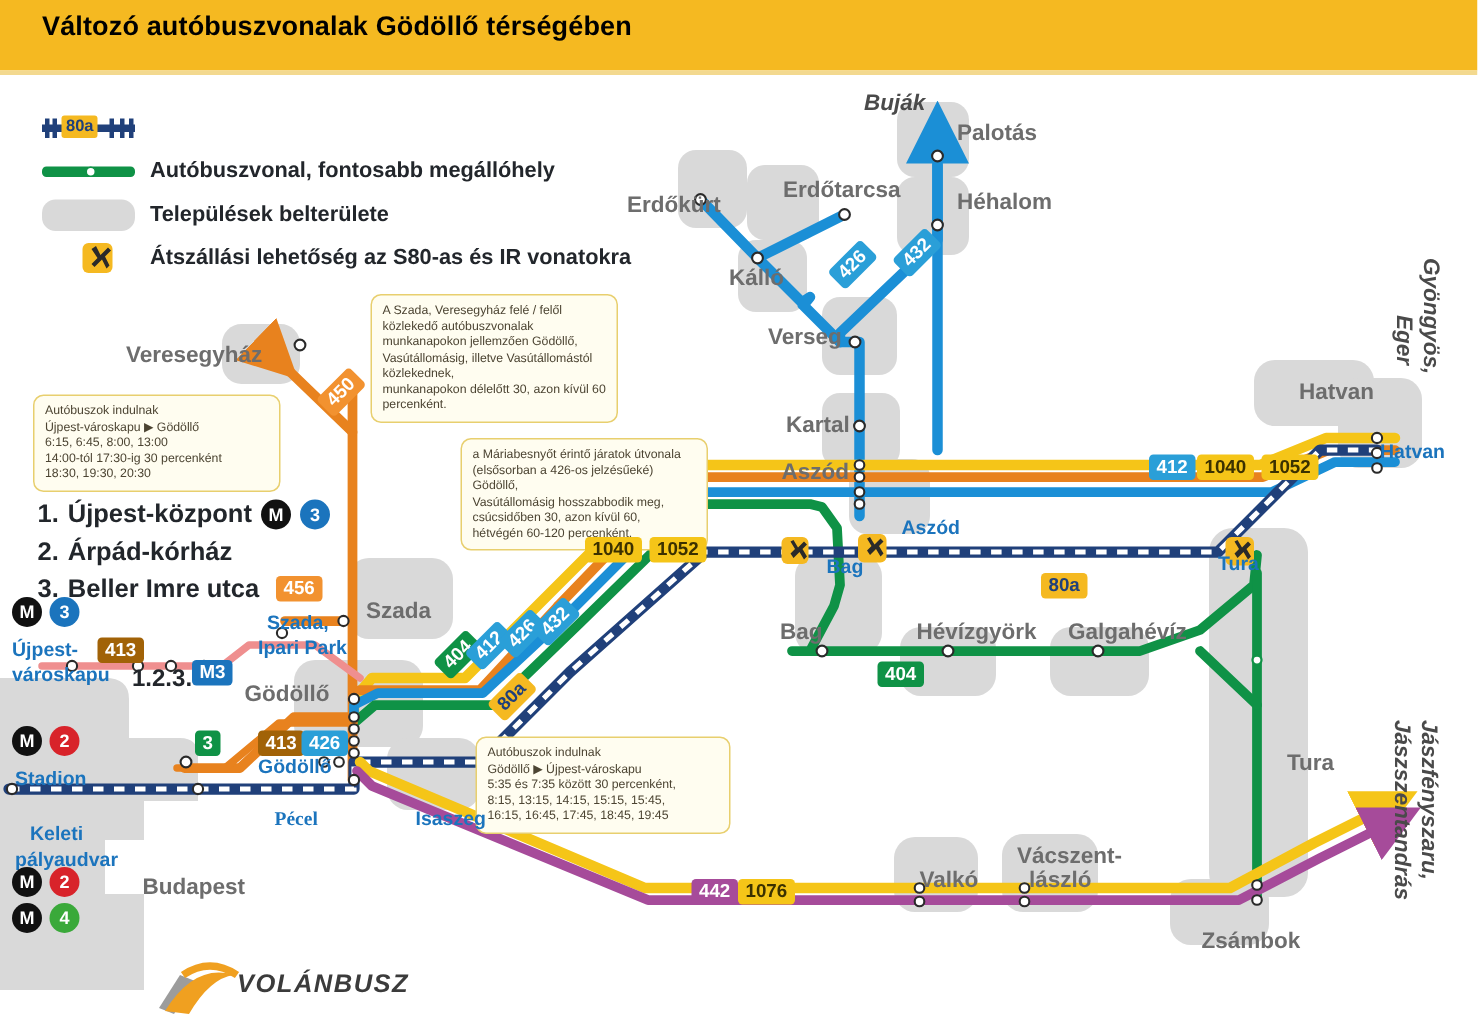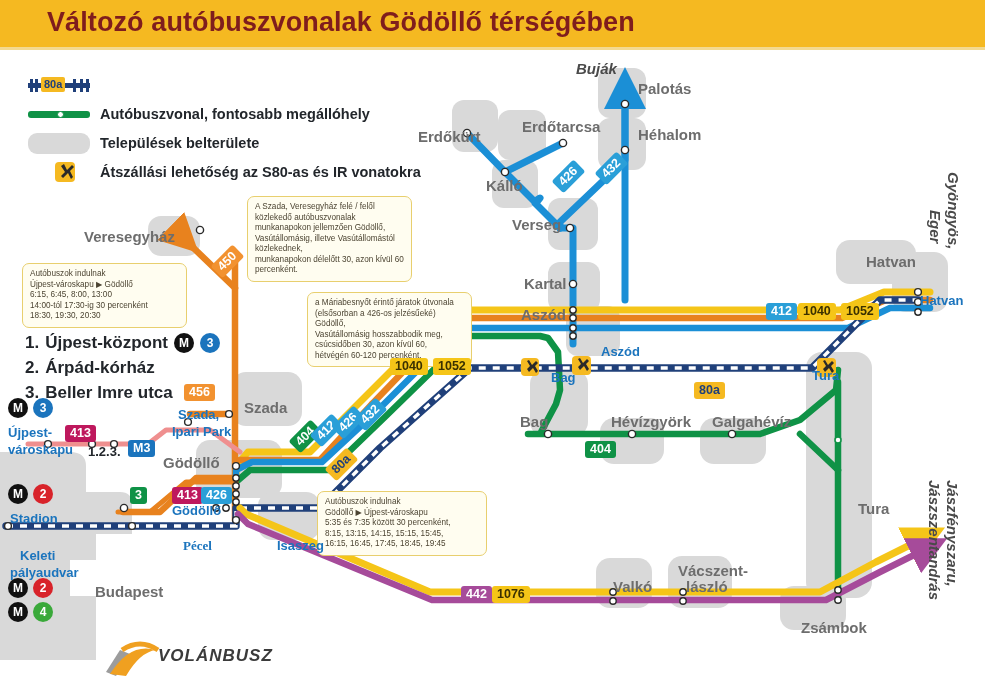--- a/index.html
+++ b/index.html
@@ -18,25 +18,24 @@
   }
 
   
   #header {
     position: absolute; left: 0; top: 0;
     width: 985px; height: 47px;
     background: #f5b921;
   }
   #header-title {
     position: absolute; left: 28px; top: 7px;
-    font-size: 27px; font-weight: bold;
-    color: #7f1d1d;
+    font-size: 18px; font-weight: bold;
+    color: #000000;
     letter-spacing: 0.1px;
     white-space: nowrap;
-    margin-left: 19px;
   }
   #header-rule {
     position: absolute; left: 0; top: 47px;
     width: 985px; height: 3px;
     background: #f3d98f;
   }
 
   
   #map-svg {
     position: absolute; left: 0; top: 0;
@@ -52,21 +51,21 @@
   .town {            
     font-size: 15px; font-weight: bold; color: #6d6d6d;
   }
   .stop-blue {       
     font-size: 13px; font-weight: bold; color: #1b74bd;
   }
   .dest {            
     font-size: 15px; font-weight: bold; font-style: italic; color: #4a4a4a;
   }
   .dark {
-    font-size: 13px; font-weight: bold; color: #22262b;
+    font-size: 16px; font-weight: bold; color: #22262b;
   }
 
   
   #legend { position: absolute; left: 28px; top: 72px; }
   .legend-row {
     display: flex; align-items: center;
     height: 26px; margin-bottom: 3px;
   }
   .legend-key {
     width: 62px; height: 22px;
@@ -128,21 +127,21 @@
     font-size: 12.5px; font-weight: bold;
     line-height: 16px; height: 17px;
     padding: 0 5px; border-radius: 3px;
     color: #ffffff; white-space: nowrap;
     text-align: center;
   }
   .badge.b-blue   { background: #2a9fd8; color:#ffffff; }
   .badge.b-yellow { background: #f5c518; color:#3b3100; }
   .badge.b-orange { background: #f29230; color:#ffffff; }
   .badge.b-green  { background: #0f9246; color:#ffffff; }
-  .badge.b-red    { background: #be185d; color:#ffffff; }
+  .badge.b-red    { background: #a16207; color:#ffffff; }
   .badge.b-purple { background: #a64b9a; color:#ffffff; }
   .badge.b-rail   { background: #f5b921; color:#20407a; }
   .badge.b-m3     { background: #1b74bd; color:#ffffff; }
   .badge.rot {
     transform: rotate(-45deg);
     transform-origin: center center;
   }
 
   
   .metro {

